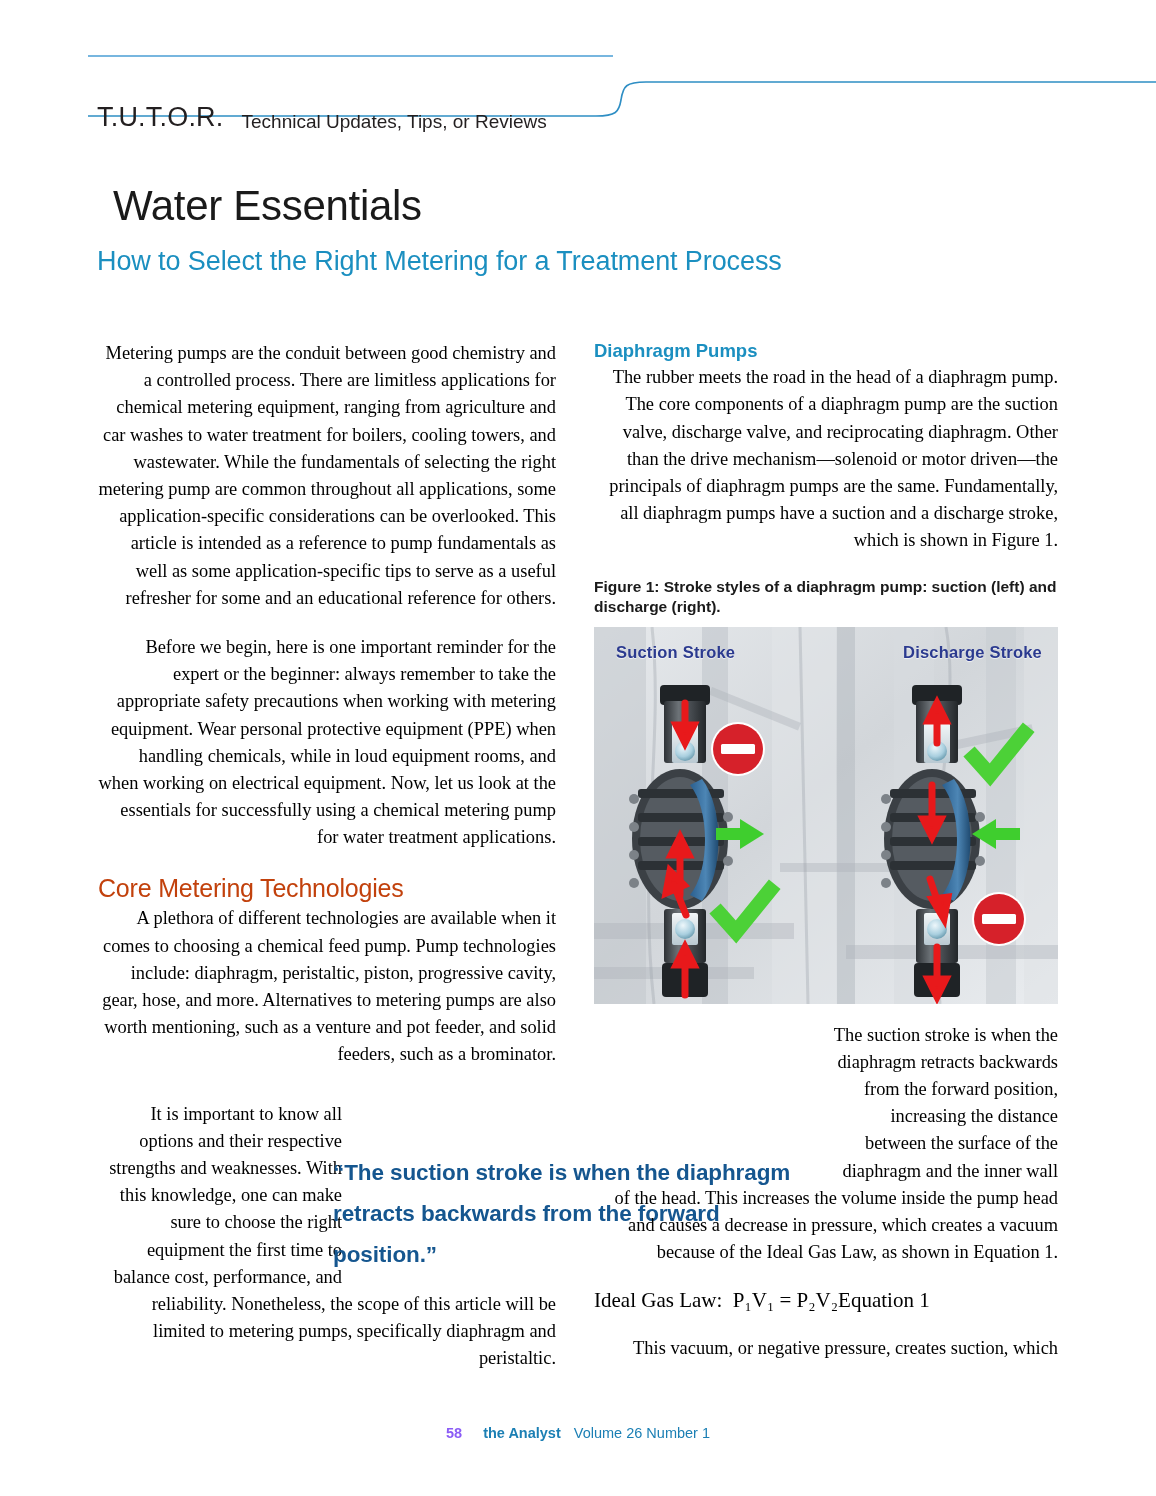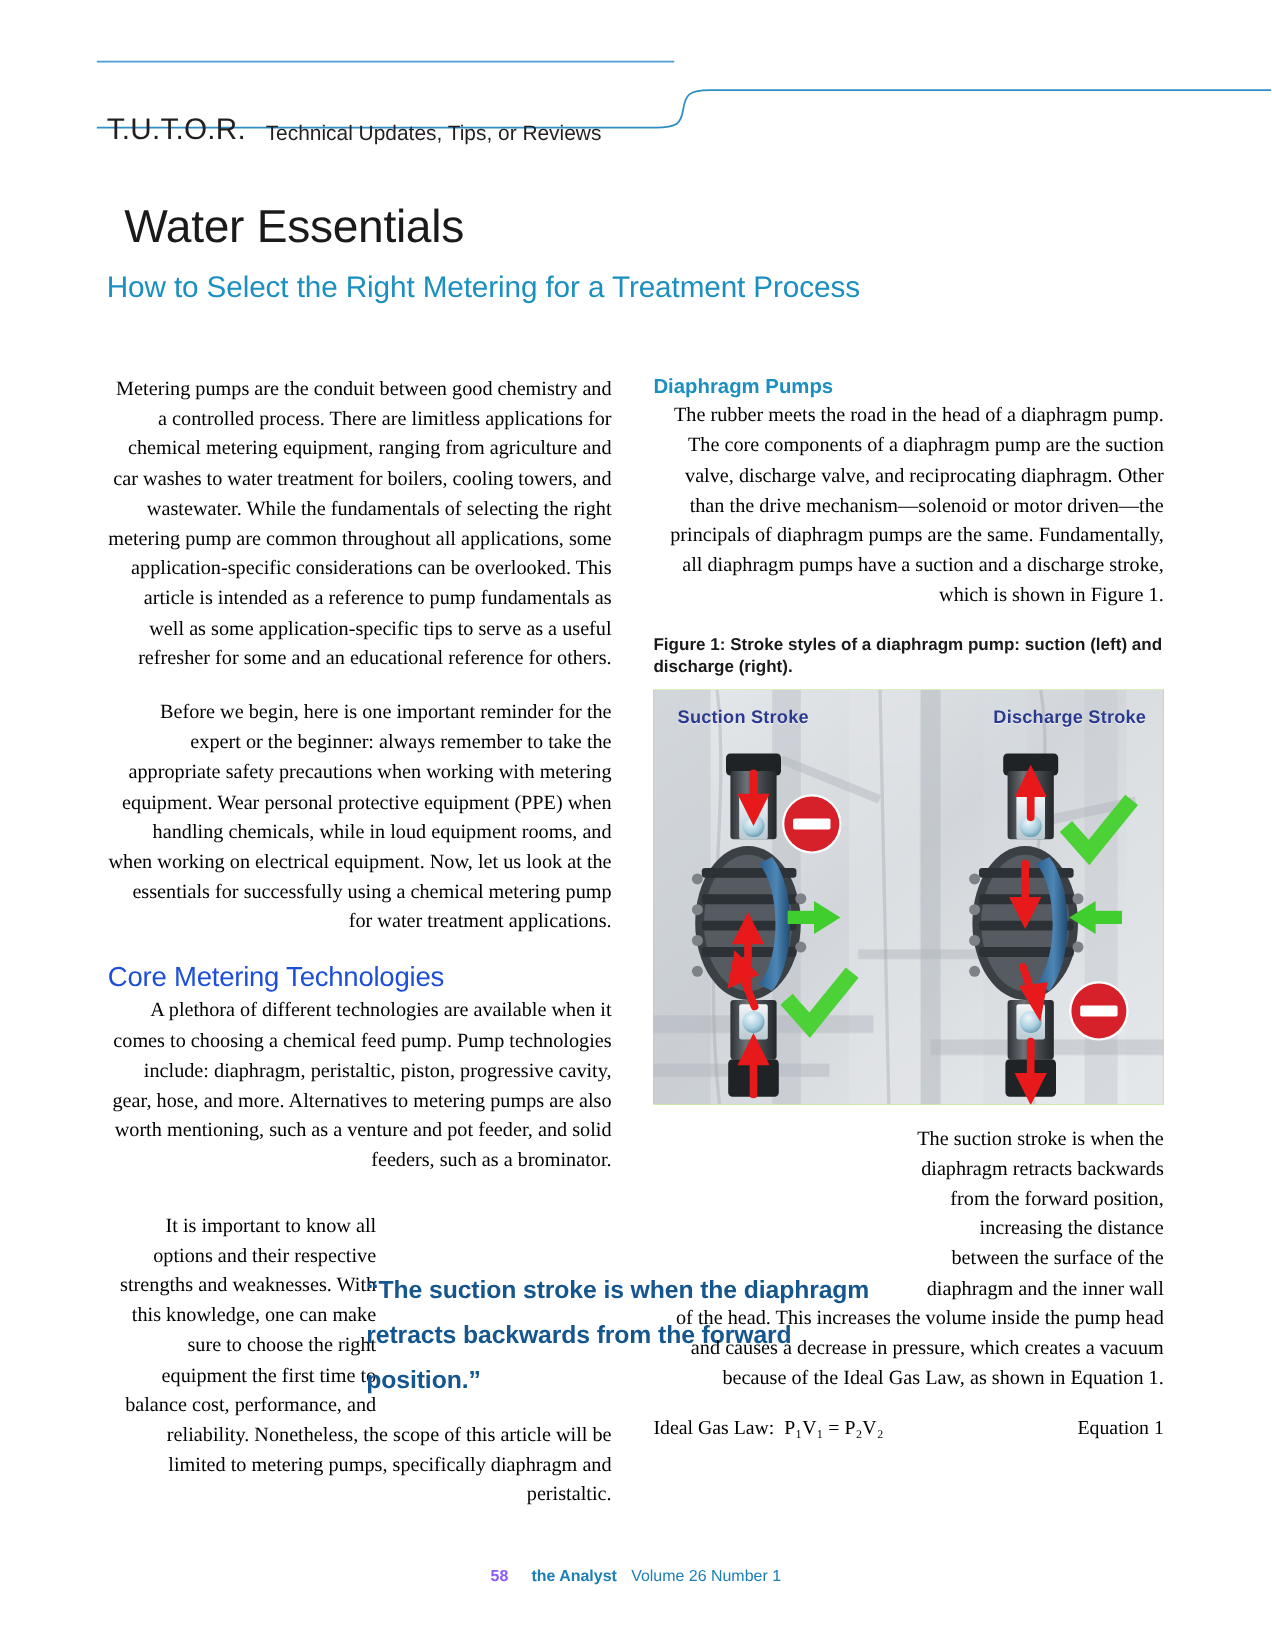--- a/index.html
+++ b/index.html
@@ -104,21 +104,21 @@
     color: #000000;
     margin: 0 0 22px 0;
     text-align: right;
   }
   p.body.tight { margin-bottom: 0; }
 
   h2.section-head {
     font-family: "Liberation Sans", sans-serif;
     font-size: 25px;
     font-weight: 400;
-    color: #1d4ed8;
+    color: #c2410c;
     margin: 18px 0 3px 0;
     line-height: 1.15;
     letter-spacing: -0.2px;
   }
   h3.sub-head {
     font-family: "Liberation Sans", sans-serif;
     font-size: 18.5px;
     font-weight: bold;
     color: #1b8fc0;
     margin: 0 0 2px 0;
@@ -157,45 +157,44 @@
     font-weight: bold;
     color: #1a1a1a;
     line-height: 20px;
     margin: 16px 0 10px 0;
   }
   .figure {
     position: relative;
     width: 464px;
     height: 377px;
     overflow: hidden;
-    background: #84cc16;
+    background: #fdba74;
   }
   .fig-bg {
     position: absolute;
     inset: 0;
   }
   .fig-label {
     position: absolute;
     font-family: "Liberation Sans", sans-serif;
     font-size: 16.5px;
     font-weight: bold;
     color: #2b3a8f;
     letter-spacing: 0.2px;
     text-shadow: 0 1px 1px rgba(255,255,255,0.7);
   }
   .fig-label.left  { left: 22px;  top: 16px; }
   .fig-label.right { right: 16px; top: 16px; }
 
   
   .equation-row {
     display: flex;
-    justify-content: space-between;
     align-items: baseline;
     font-family: "Liberation Serif", serif;
-    font-size: 18px;
+    font-size: 21px;
     color: #000;
     margin: 0 0 22px 0;
   }
 
   
   .wrap-float-r {
     float: left;
     width: 236px;
     height: 150px;
     shape-outside: inset(0);
@@ -430,20 +429,21 @@
     </div>
 
     <div class="equation-row">
       <span>
         <span>Ideal Gas Law:</span>&nbsp;
         <span>P₁V₁ = P₂V₂</span>
       </span>
       <span>Equation 1</span>
     </div>
 
+    <p class="body">This vacuum, or negative pressure, creates suction, which</p>
   </div>
 
   <div class="footer">
     <span class="pg">58</span>
     <span class="mag">the Analyst</span>
     <span class="vol">Volume 26  Number 1</span>
   </div>
 
 </div>
 

